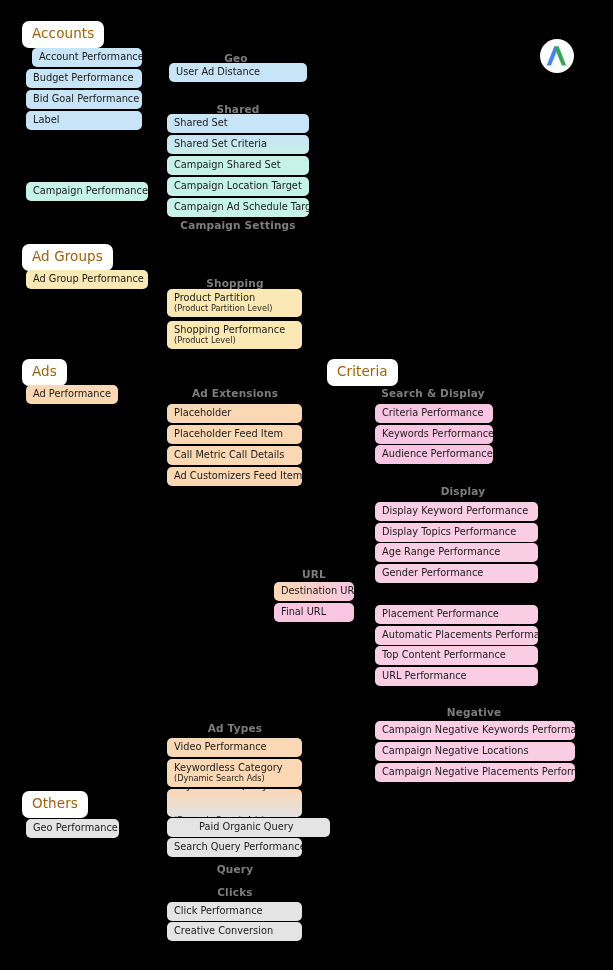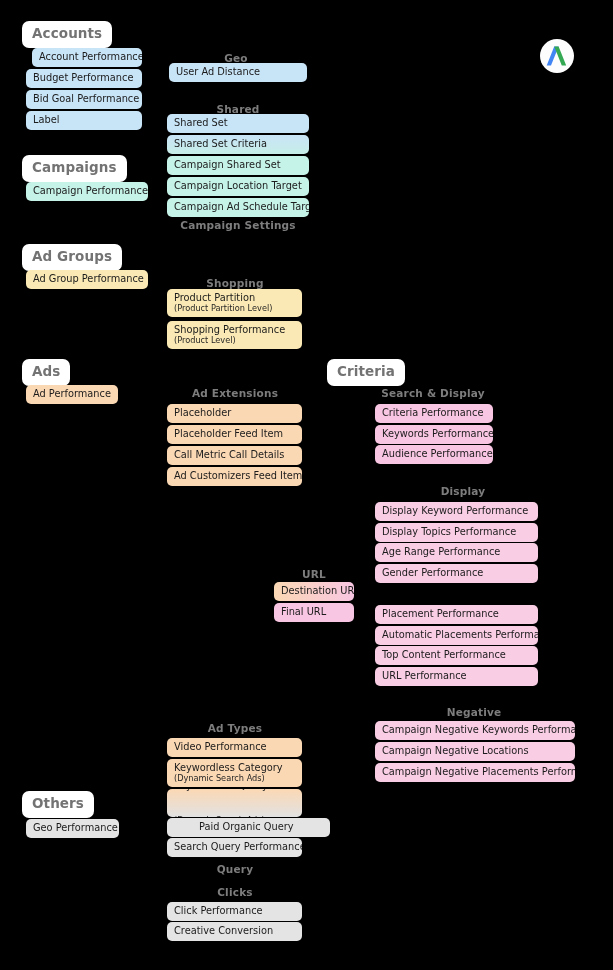--- a/index.html
+++ b/index.html
@@ -10,22 +10,22 @@
     font-family:"DejaVu Sans","Liberation Sans",sans-serif;
     overflow:hidden;
     position:relative;
   }
   #canvas{position:absolute;inset:0;width:613px;height:970px;}
 
   
   .group-badge{
     position:absolute;
     background:#ffffff;
-    color:#737373;
-    font-weight:bold;
+    color:#a16207;
+    font-weight:normal;
     font-size:13.5px;
     line-height:1;
     padding:6px 10px 7px 10px;
     border-radius:7px;
     white-space:nowrap;
     letter-spacing:.1px;
   }
 
   
   .section-caption{
@@ -89,21 +89,20 @@
 <div id="canvas">
 
   <div class="logo" style="left:540px;top:39px;">
     <svg width="26" height="26" viewBox="0 0 26 26" aria-hidden="true">
       <polygon points="10.2,3.6 14.6,3.6 7.0,22.4 2.7,22.4" fill="#4285F4"></polygon>
       <polygon points="14.6,3.6 10.2,3.6 17.8,22.4 22.2,22.4" fill="#34A853"></polygon>
     </svg>
   </div>
 
   <div class="group-badge" style="left:22px;top:21px;">Accounts</div>
-  <div class="group-badge" style="left:22px;top:155px;">Campaigns</div>
   <div class="group-badge" style="left:22px;top:244px;">Ad Groups</div>
   <div class="group-badge" style="left:22px;top:359px;">Ads</div>
   <div class="group-badge" style="left:327px;top:359px;">Criteria</div>
   <div class="group-badge" style="left:22px;top:791px;">Others</div>
 
   <div class="section-caption" style="left:236px;top:52px;">Geo</div>
   <div class="section-caption" style="left:238px;top:103px;">Shared</div>
   <div class="section-caption" style="left:238px;top:219px;">Campaign Settings</div>
   <div class="section-caption" style="left:235px;top:277px;">Shopping</div>
   <div class="section-caption" style="left:235px;top:387px;">Ad Extensions</div>

